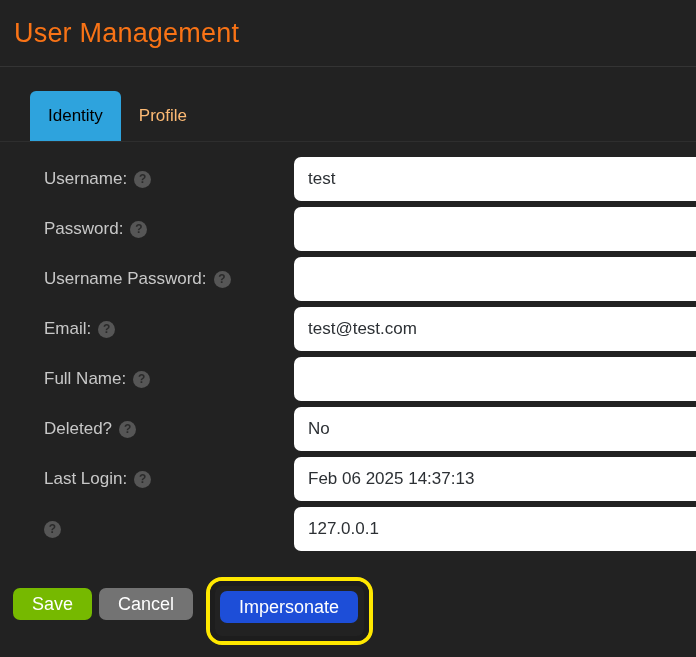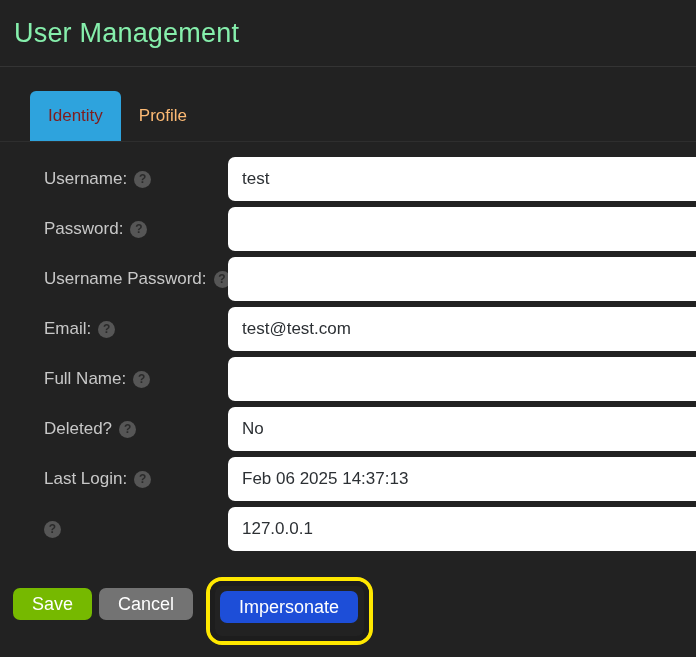--- a/index.html
+++ b/index.html
@@ -18,21 +18,21 @@
   
   .page-header {
     height: 67px;
     box-sizing: border-box;
     border-bottom: 1px solid #343434;
     display: flex;
     align-items: center;
     padding-left: 14px;
   }
   .page-title {
-    color: #86efac;
+    color: #f97316;
     font-size: 27px;
     font-weight: normal;
     letter-spacing: 0.2px;
     line-height: 1;
   }
 
   
   .tab-strip {
     height: 75px;
     box-sizing: border-box;
@@ -47,35 +47,35 @@
     padding: 16px 18px 17px 18px;
     color: #fdba74;
     background: transparent;
     border-radius: 6px 6px 0 0;
     cursor: pointer;
     user-select: none;
     white-space: nowrap;
   }
   .tab.active {
     background: #2ea3dd;
-    color: #7f1d1d;
+    color: #000000;
   }
 
   
   .form-area {
     position: relative;
     padding-top: 12px;
   }
   .form-row {
     display: flex;
     align-items: center;
     height: 50px;
   }
   .form-label {
-    width: 228px;
+    width: 294px;
     box-sizing: border-box;
     padding-left: 44px;
     padding-right: 8px;
     color: #c8c8c8;
     font-size: 17px;
     display: flex;
     align-items: center;
     gap: 7px;
     white-space: nowrap;
   }

